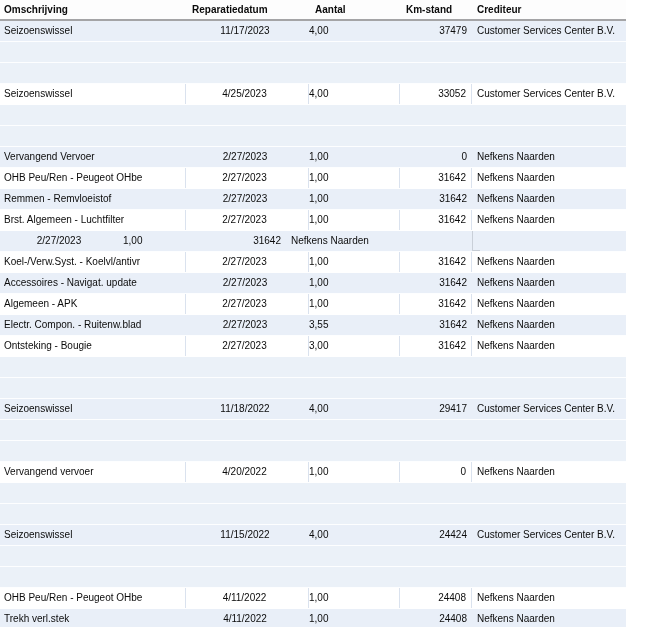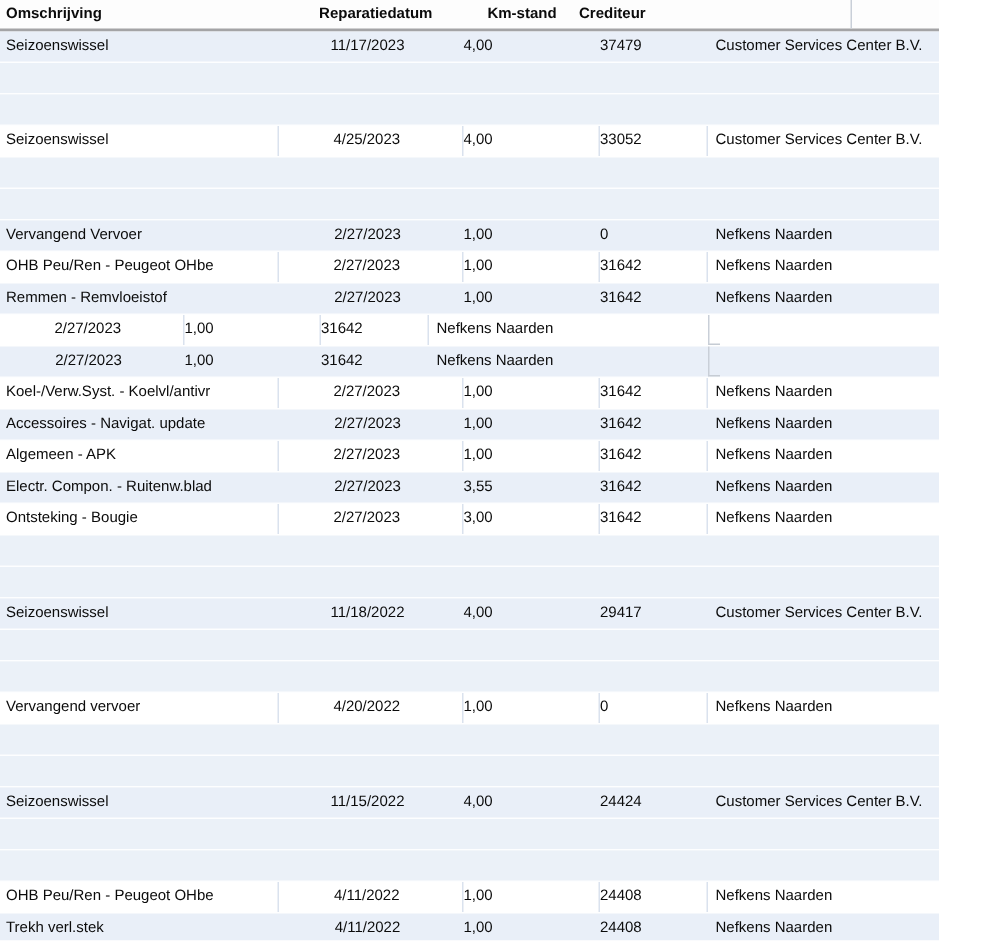--- a/index.html
+++ b/index.html
@@ -22,36 +22,37 @@
   .row.blue{background:#e9eff8;}
   .row.filler{background:#ebf1f8;}
   .row.white{background:#ffffff;border-bottom-color:#ffffff;}
   .cell{
     box-sizing:border-box;line-height:20px;
     white-space:nowrap;overflow:hidden;flex:0 0 auto;
   }
   .c1{width:186px;padding-left:4px;}
   .c2{width:123px;padding-right:5px;text-align:center;}
   .c3{width:91px;padding-right:3px;text-align:left;}
-  .c4{width:72px;padding-right:5px;}
+  .c4{width:72px;padding-right:5px;text-align:right;}
   .c5{width:186px;padding-left:5px;}
   .c6{width:8px;border-left:1px solid #c9cfd8;border-bottom:1px solid #c6ccd4;}
-  .hdr .c2,.hdr .c3,.hdr .c4{text-align:center;padding-left:6px;padding-right:0;}
+  .hdr .c2,.hdr .c3,.hdr .c4{text-align:left;padding-left:6px;padding-right:0;}
   .hdr .c6{border-bottom:none;}
   .row.white .c1,.row.white .c2,.row.white .c3,.row.white .c4{
     border-right:1px solid #dae2ee;
   }
 </style>
 </head>
 <body>
 
 <div class="canvas">
   <div class="hdr">
     <div class="cell c1">Omschrijving</div>
     <div class="cell c2">Reparatiedatum</div>
+    <div class="cell c3">Aantal</div>
     <div class="cell c4">Km-stand</div>
     <div class="cell c5">Crediteur</div>
     <div class="cell c6"></div>
   </div>
   <div id="rows">
       <div class="row blue">
         <div class="cell c1">Seizoenswissel</div>
         <div class="cell c2">11/17/2023</div>
         <div class="cell c3">4,00</div>
         <div class="cell c4">37479</div>
@@ -116,20 +117,21 @@
       </div>
       <div class="row blue">
         <div class="cell c1">Remmen - Remvloeistof</div>
         <div class="cell c2">2/27/2023</div>
         <div class="cell c3">1,00</div>
         <div class="cell c4">31642</div>
         <div class="cell c5">Nefkens Naarden</div>
         <div class="cell c6"></div>
       </div>
       <div class="row white">
+        <div class="cell c1">Brst. Algemeen - Luchtfilter</div>
         <div class="cell c2">2/27/2023</div>
         <div class="cell c3">1,00</div>
         <div class="cell c4">31642</div>
         <div class="cell c5">Nefkens Naarden</div>
         <div class="cell c6"></div>
       </div>
       <div class="row blue">
         <div class="cell c2">2/27/2023</div>
         <div class="cell c3">1,00</div>
         <div class="cell c4">31642</div>

